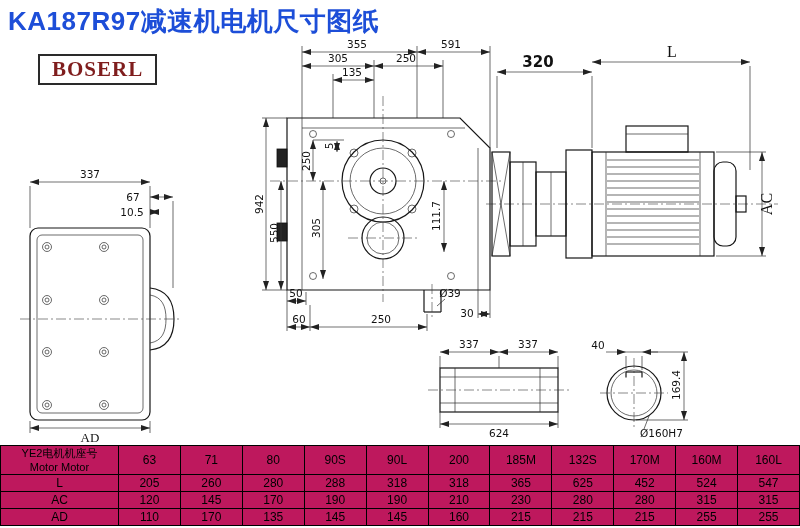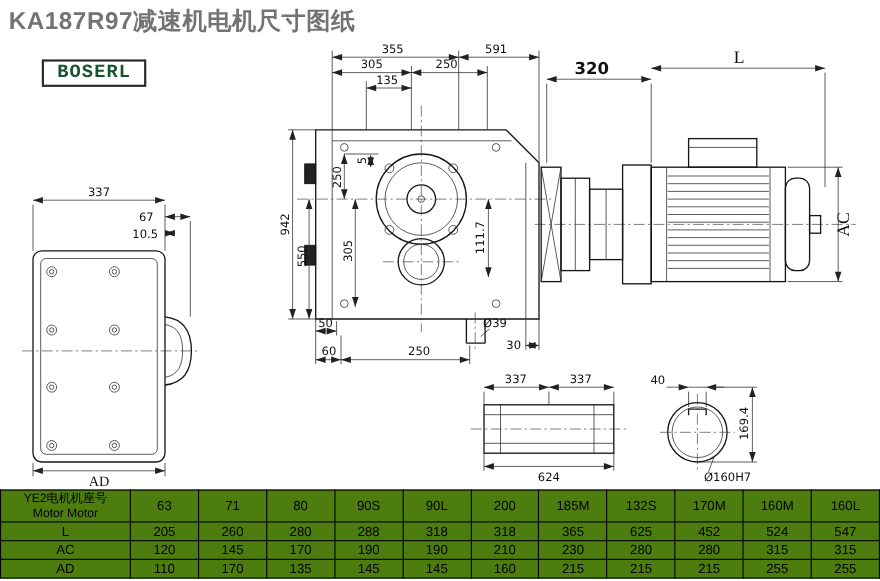--- a/index.html
+++ b/index.html
@@ -1,34 +1,34 @@
 <!DOCTYPE html>
 <html><head>
 <meta charset="utf-8">
 <style>
   * { margin:0; padding:0; box-sizing:border-box; }
   html,body { background:#fff; }
   body { font-family:"Liberation Sans",sans-serif; }
   .page { position:relative; width:800px; height:528px; background:#fff; overflow:hidden; }
-  .title { position:absolute; top:4px; left:8px; font-size:22px; font-weight:bold; color:#737373; letter-spacing:.5px; }
+  .title { position:absolute; top:4px; left:8px; font-size:26px; font-weight:bold; color:#1d4ed8; letter-spacing:.5px; }
   .logo { position:absolute; top:54px; left:38px; border:2px solid #2a2a2a; padding:1px 12px; background:#fff; }
-  .logo span { font-family:Liberation Mono, monospace; font-weight:bold; font-size:17px; color:#14532d; letter-spacing:1px; }
+  .logo span { font-family:Liberation Serif, serif; font-weight:bold; font-size:21px; color:#7f1d1d; letter-spacing:1px; }
   svg.drawing { position:absolute; top:0; left:0; }
   svg text { font-family:"DejaVu Sans",sans-serif; font-size:10.5px; fill:#111; }
   svg text.lb { text-anchor:middle; }
   svg text.st { text-anchor:start; }
   svg text.big { font-size:15px; font-weight:bold; }
   svg text.ser { font-family:"Liberation Serif",serif; font-size:16px; }
   svg text.ser13 { font-family:"Liberation Serif",serif; font-size:13px; }
   .ol { fill:none; stroke:#161616; stroke-width:1.2; }
   .thin { fill:none; stroke:#2b2b2b; stroke-width:0.7; }
   .dim { fill:none; stroke:#333; stroke-width:0.7; }
   .cl { fill:none; stroke:#3a3a3a; stroke-width:0.6; stroke-dasharray:10 3 2 3; }
   .tab { fill:#222; stroke:#111; stroke-width:0.8; }
-  .dim-table { position:absolute; left:0; top:445px; width:800px; border-collapse:collapse; table-layout:fixed; background:#4d7c0f; }
+  .dim-table { position:absolute; left:0; top:445px; width:800px; border-collapse:collapse; table-layout:fixed; background:#be185d; }
   .dim-table td { border:1px solid #000; text-align:center; vertical-align:middle; font-size:12px; color:#000; height:17px; padding:0; overflow:hidden; }
   .dim-table td.c0 { width:118px; }
   .dim-table tr.hdr td { height:29px; }
   .hdr .cn { display:block; font-size:11px; line-height:1.25; }
   .hdr .en { display:block; font-size:11px; line-height:1.15; }
 </style>
 </head>
 <body>
 
 <div class="page">

